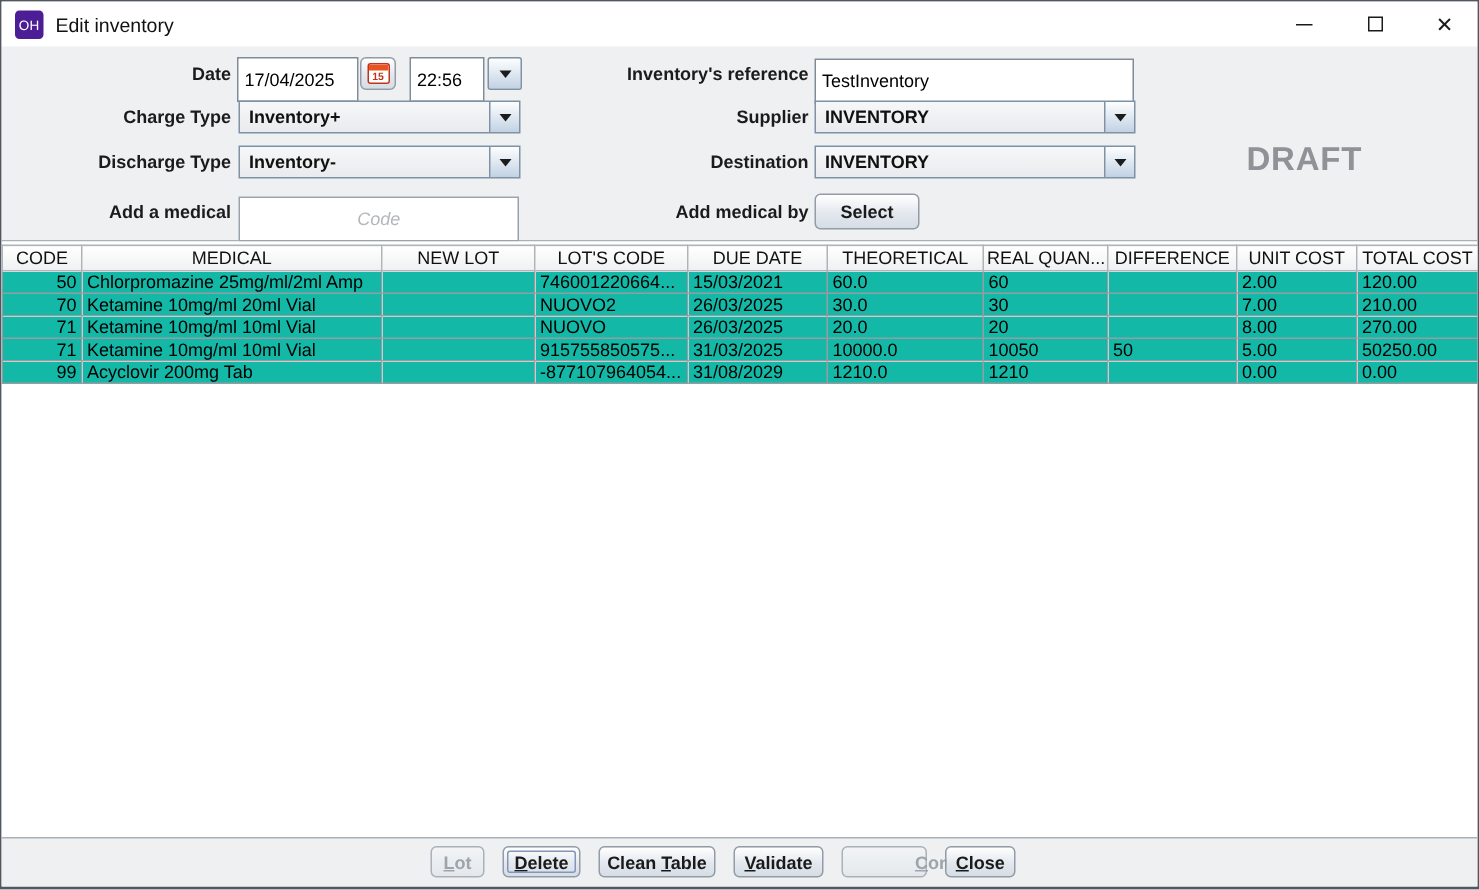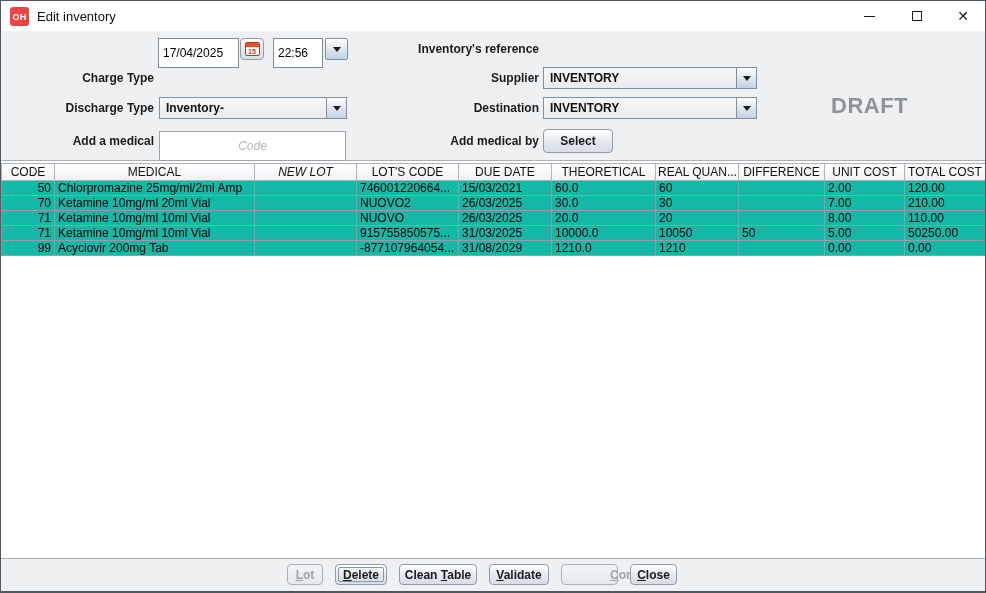--- a/index.html
+++ b/index.html
@@ -5,21 +5,21 @@
   * { margin:0; padding:0; box-sizing:border-box; }
   html,body { font-family:"Liberation Sans", sans-serif; background:#c8c8c8; }
   .window {
     position:relative; width:986px; height:593px; background:#fff;
     border:1px solid #50575e; border-bottom-width:2px; overflow:hidden;
   }
   
   .titlebar { position:absolute; left:0; top:0; width:100%; height:30px; background:#fff; }
   .app-icon {
     position:absolute; left:9px; top:6px; width:19px; height:19px; border-radius:3px;
-    background:#ef4444; color:#fff; font-size:9px; font-weight:bold;
+    background:#4c1d95; color:#fff; font-size:9px; font-weight:normal;
     display:flex; align-items:center; justify-content:center; letter-spacing:.2px;
   }
   .title-text { position:absolute; left:36px; top:0; height:30px; display:flex; align-items:center; font-size:13px; color:#111; }
   .win-btn { position:absolute; top:0; width:46px; height:30px; display:flex; align-items:center; justify-content:center; cursor:default; }
   .win-btn.min { left:845px; } .win-btn.max { left:893px; } .win-btn.close { left:939px; width:46px; }
   .glyph-min { width:11px; height:1px; background:#1a1a1a; }
   .glyph-max { width:10px; height:10px; border:1px solid #1a1a1a; }
   .glyph-close { font-size:14px; color:#1a1a1a; font-weight:400; line-height:1; }
   
   .form-panel { position:absolute; left:0; top:30px; width:100%; height:130px; background:#eef0f2; border-bottom:1px solid #a9b1b8; }
@@ -49,21 +49,21 @@
   table.inv { border-collapse:collapse; table-layout:fixed; width:984px; position:absolute; left:0; top:2px; }
   table.inv th {
     height:17px; background:linear-gradient(#ffffff,#eef0f1);
     border:1px solid #aeb4ba; font-weight:normal; font-size:12px; color:#111;
     overflow:hidden; white-space:nowrap; padding:0 2px;
   }
   table.inv td {
     height:15px; border:1px solid #969ca1; background:#14b8a6;
     font-size:12px; color:#000; padding:0 3px; overflow:hidden; white-space:nowrap;
   }
-  .c0 { width:53px; }  .c1 { width:200px; } .c2 { width:102px;font-style:italic; } .c3 { width:102px; } .c4 { width:93px; }
+  .c0 { width:53px; }  .c1 { width:200px; } .c2 { width:102px; } .c3 { width:102px; } .c4 { width:93px; }
   .c5 { width:104px; } .c6 { width:83px; }  .c7 { width:86px; }  .c8 { width:80px; }  .c9 { width:81px; }
   td.c0 { text-align:right; } td.c1 { text-align:left; }
   td.c2,td.c3,td.c4,td.c5,td.c6,td.c7,td.c8,td.c9 { text-align:left; }
   td.diff { color:#f00000; }
   
   .footer { position:absolute; left:0; top:557px; width:100%; height:34px; background:#eef0f2; border-top:1px solid #a9b1b8; }
   .footer-buttons { position:absolute; left:228px; top:5px; display:flex; gap:12px; }
   .footer-buttons .btn { height:21px; }
   [data-name="save-button"]   { width:46px;margin-top:38px; }
   [data-name="lot-button"]    { width:36px; }
@@ -87,41 +87,49 @@
     <div class="win-btn max" data-name="maximize-button">
         <div class="glyph-max" data-name="maximize-icon"></div>
       </div>
     <div class="win-btn close" data-name="close-window-button">
         <div class="glyph-close" data-name="close-icon">✕</div>
       </div>
   </div>
 
   <div class="form-panel" data-name="form-panel">
 
+    <div class="lbl" style="left:0; top:7px; width:153px;" data-name="date-label">Date</div>
     <div class="lbl" style="left:0; top:36px; width:153px;" data-name="charge-type-label">Charge Type</div>
     <div class="lbl" style="left:0; top:66px; width:153px;" data-name="discharge-type-label">Discharge Type</div>
     <div class="lbl" style="left:0; top:99px; width:153px;" data-name="add-medical-label">Add a medical</div>
 
     <div class="lbl" style="left:350px; top:7px; width:188px;" data-name="inventory-reference-label">Inventory's reference</div>
     <div class="lbl" style="left:350px; top:36px; width:188px;" data-name="supplier-label">Supplier</div>
     <div class="lbl" style="left:350px; top:66px; width:188px;" data-name="destination-label">Destination</div>
     <div class="lbl" style="left:350px; top:99px; width:188px;" data-name="add-medicals-by-label">Add medical by</div>
 
     <input class="tf" style="left: 157px; top: 7px; width: 81px; height: 22px;" data-name="date-input" value="17/04/2025">
     <button class="btn cal-btn" style="top:7px;" data-name="calendar-button">
       <span class="cal-icon" data-name="calendar-icon">
           <span class="cal-top"></span>
           <span class="cal-day">15</span>
         </span>
     </button>
     <input class="tf" style="left: 272px; top: 7px; width: 50px; height: 16px;" data-name="time-input" value="22:56">
     <button class="spin-btn" style="top:7px;" data-name="time-dropdown-button">
       <span class="tri-down" data-name="chevron-down-icon"></span>
     </button>
-
+    <input class="tf" style="left: 542px; top: 8px; width: 213px; height: 20px;" data-name="inventory-reference-input" value="TestInventory">
+
+    <div class="combo" style="left:158px; top:36px; width:188px; height:22px;" data-name="charge-type-select">
+      <span class="combo-text" data-name="charge-type-value">Inventory+</span>
+      <span class="combo-arrow" data-name="chevron-down-icon">
+          <span class="tri-down"></span>
+        </span>
+    </div>
     <div class="combo" style="left:542px; top:36px; width:214px; height:22px;" data-name="supplier-select">
       <span class="combo-text" data-name="supplier-value">INVENTORY</span>
       <span class="combo-arrow" data-name="chevron-down-icon">
           <span class="tri-down"></span>
         </span>
     </div>
 
     <div class="combo" style="left:158px; top:66px; width:188px; height:22px;" data-name="discharge-type-select">
       <span class="combo-text" data-name="discharge-type-value">Inventory-</span>
       <span class="combo-arrow" data-name="chevron-down-icon">
@@ -185,21 +193,21 @@
           <tr data-name="table-row">
             <td class="c0" data-name="table-cell">71</td>
             <td class="c1" data-name="table-cell">Ketamine 10mg/ml 10ml Vial</td>
             <td class="c2" data-name="table-cell"></td>
             <td class="c3" data-name="table-cell">NUOVO</td>
             <td class="c4" data-name="table-cell">26/03/2025</td>
             <td class="c5" data-name="table-cell">20.0</td>
             <td class="c6" data-name="table-cell">20</td>
             <td class="c7" data-name="table-cell"></td>
             <td class="c8" data-name="table-cell">8.00</td>
-            <td class="c9" data-name="table-cell">110.00</td>
+            <td class="c9" data-name="table-cell">270.00</td>
           </tr>
           <tr data-name="table-row">
             <td class="c0" data-name="table-cell">71</td>
             <td class="c1" data-name="table-cell">Ketamine 10mg/ml 10ml Vial</td>
             <td class="c2" data-name="table-cell"></td>
             <td class="c3" data-name="table-cell">915755850575...</td>
             <td class="c4" data-name="table-cell">31/03/2025</td>
             <td class="c5" data-name="table-cell">10000.0</td>
             <td class="c6" data-name="table-cell">10050</td>
             <td class="c7 diff" data-name="table-cell">50</td>

